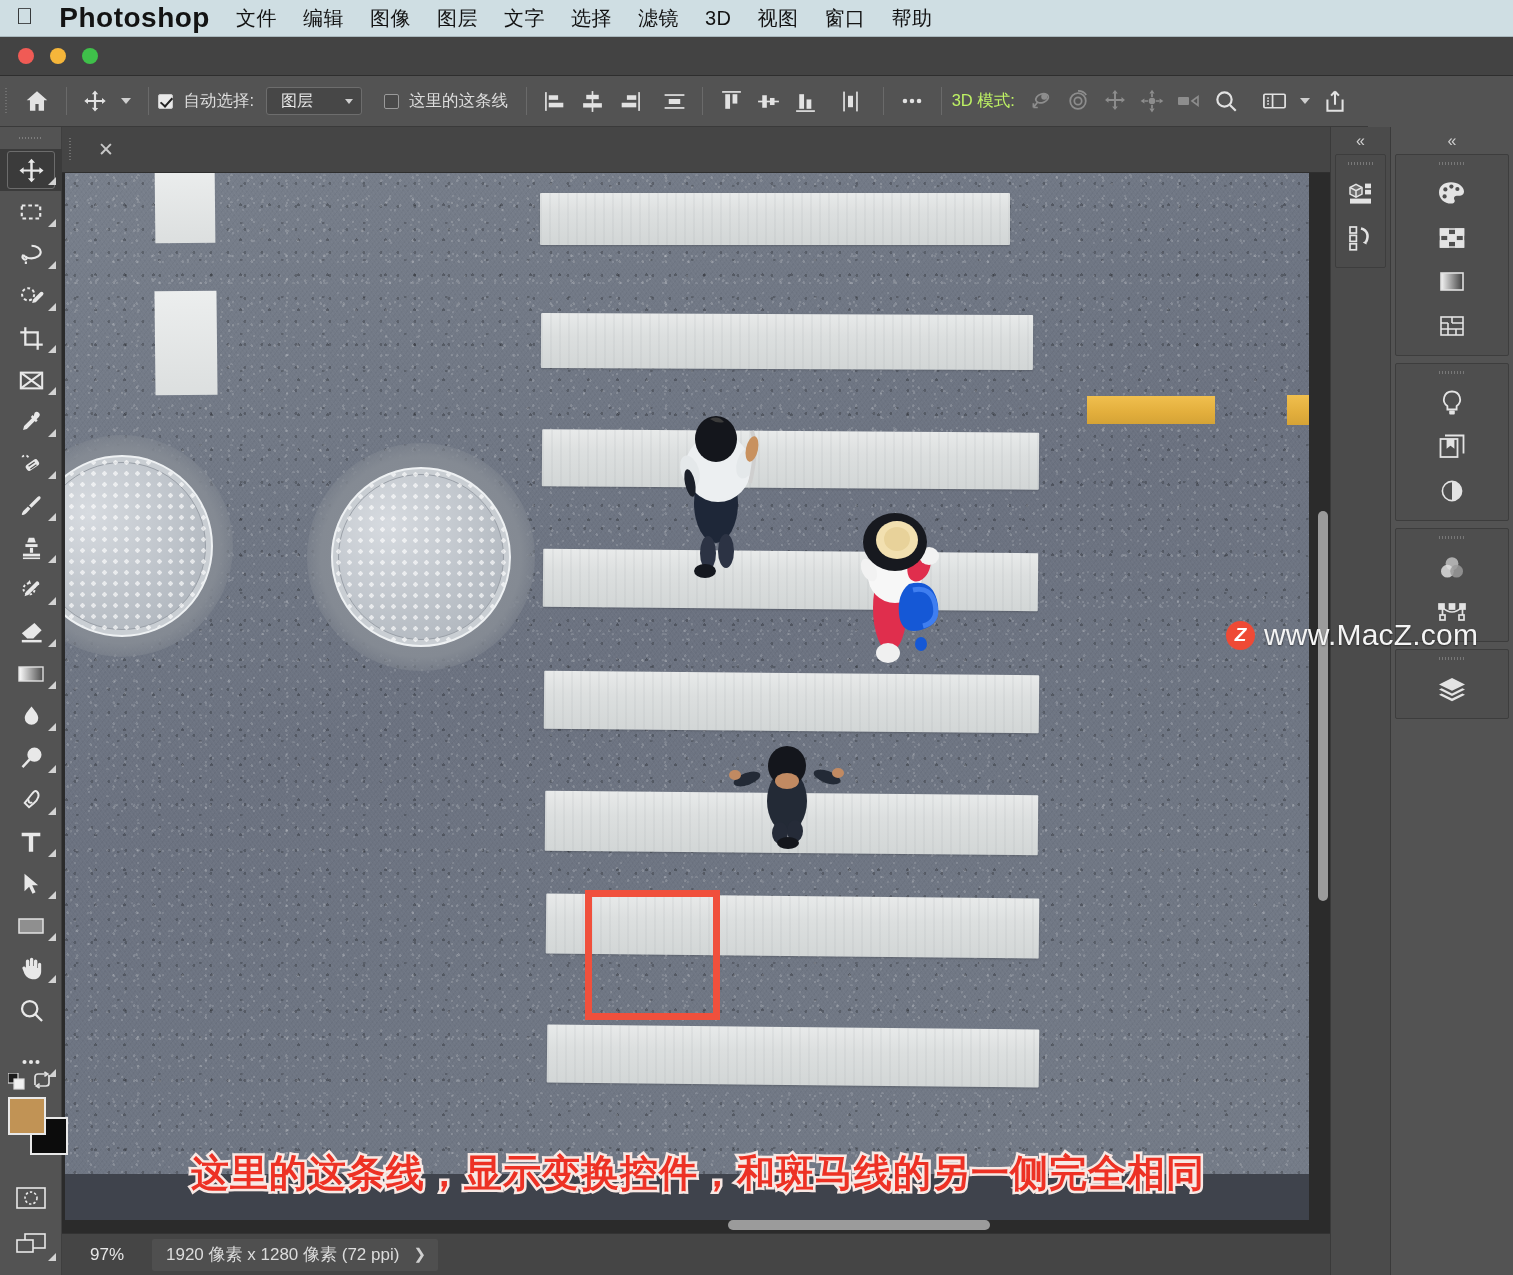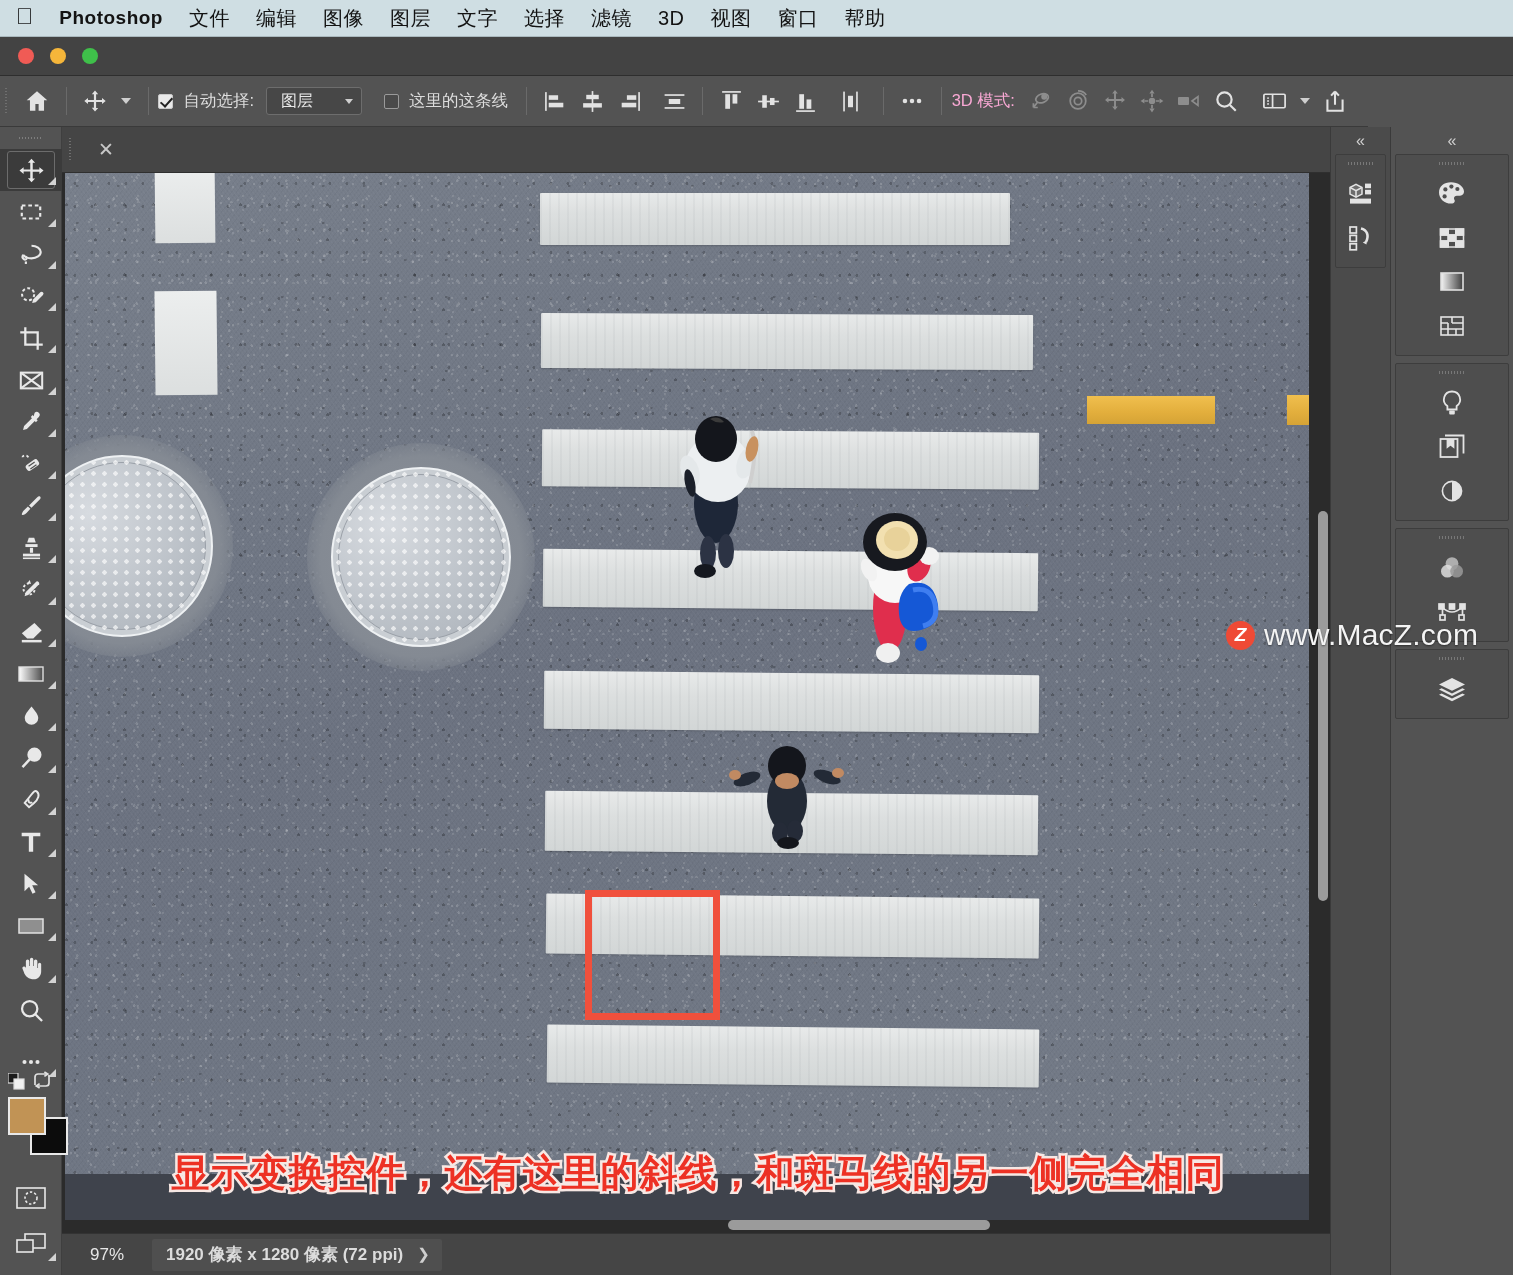--- a/index.html
+++ b/index.html
@@ -18,21 +18,21 @@
     border-bottom:1px solid #aab9be;
   }
   #menubar .apple{
     font-size:23px; color:#1b1b1b; line-height:1; margin-right:22px;
     transform:translateY(-2px);
   }
   #menubar .mi{
     font-size:20px; color:#131313; padding:0 13px; letter-spacing:.5px;
     white-space:nowrap;
   }
-  #menubar .mi.bold{ font-weight:bold; font-size:19px; padding-left:4px;}
+  #menubar .mi.bold{ font-weight:bold; font-size:28px; padding-left:4px;}
 
   
   #titlebar{
     position:absolute; left:0; top:37px; width:1513px; height:39px;
     background:#434343; display:flex; align-items:center;
     border-bottom:1px solid #2e2e2e;
   }
   .lights{ position:absolute; left:18px; top:11px; display:flex; gap:16px;}
   .light{ width:16px;height:16px;border-radius:50%; }
   .l-red{background:#f05b55;} .l-yel{background:#f5b63a;} .l-grn{background:#3fc04a;}
@@ -54,21 +54,21 @@
     display:block; width:2px;height:26px;
     background:repeating-linear-gradient(to bottom,#6f6f6f 0 1px,transparent 1px 3px);
   }
   .ob-sep{ width:1px; height:28px; background:#6a6a6a; margin:0 10px; }
   .ob-icon{
     width:40px;height:40px; display:flex;align-items:center;justify-content:center;
     color:#e2e2e2;
   }
   .ob-icon svg{ display:block; }
   .ob-label{ color:#dcdcdc; font-size:16.5px; white-space:nowrap; }
-  .ob-label.dim{ color:#f9a8d4; }
+  .ob-label.dim{ color:#bef264; }
   .chk{
     width:15px;height:15px;border:1px solid #c9c9c9;border-radius:2px;
     background:#e9e9e9; position:relative; flex:none;
   }
   .chk.on::after{
     content:""; position:absolute; left:4px; top:0px; width:5px;height:10px;
     border:solid #222; border-width:0 2px 2px 0; transform:rotate(42deg);
   }
   .chk.off{ background:#4a4a4a; border-color:#9a9a9a; }
   .combo{
@@ -259,21 +259,20 @@
     background:#454545; display:flex; align-items:center; gap:0;
     border-top:1px solid #333;
   }
   #zoomval{
     color:#e6e6e6; font-size:17px; width:90px; text-align:center;
   }
   #docinfo{
     color:#dcdcdc; font-size:17px; background:#4f4f4f;
     padding:4px 12px 5px 14px; display:flex; align-items:center; gap:14px;
     border-radius:2px;
-    font-weight:bold;
   }
   #docinfo .chev{ color:#cfcfcf; font-size:15px; }
 
   
   #railLeft{
     position:absolute; left:1330px; top:127px; width:60px; height:1148px;
     background:#4b4b4b; border-left:1px solid #3a3a3a;
   }
   #railRight{
     position:absolute; left:1390px; top:127px; width:123px; height:1148px;
@@ -807,21 +806,21 @@
 
     <div class="selbox" style="left:520px; top:717px; width:135px; height:130px;"></div>
 
     <div style="position:absolute;left:0;bottom:0;width:100%;height:46px;background:#3f434c;"></div>
   </div>
 
   <div class="vscroll"></div>
   <div class="hscroll"></div>
 </div>
 
-<div id="annot">显示变换控件，还有这里的斜线，和斑马线的另一侧完全相同</div>
+<div id="annot">这里的这条线，显示变换控件，和斑马线的另一侧完全相同</div>
 
 <div id="watermark">
   <span id="wm-badge">Z</span>
   <span id="wm-text">www.MacZ.com</span>
 </div>
 
 <div id="statusbar">
   <span id="zoomval">97%</span>
   <span id="docinfo">
     <span>1920 像素 x 1280 像素 (72 ppi)</span>

